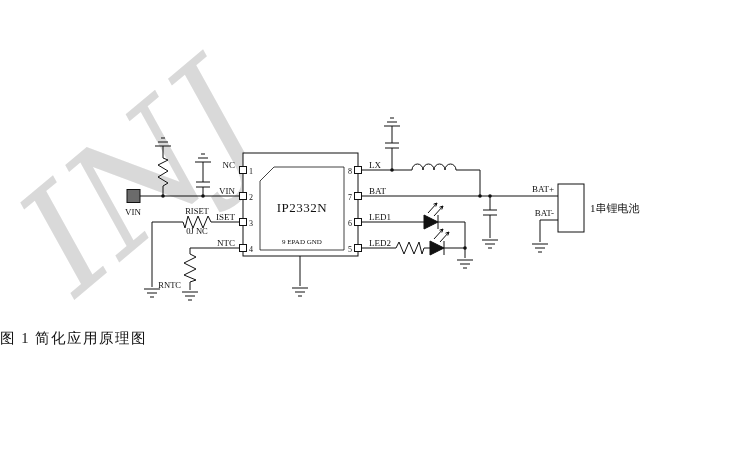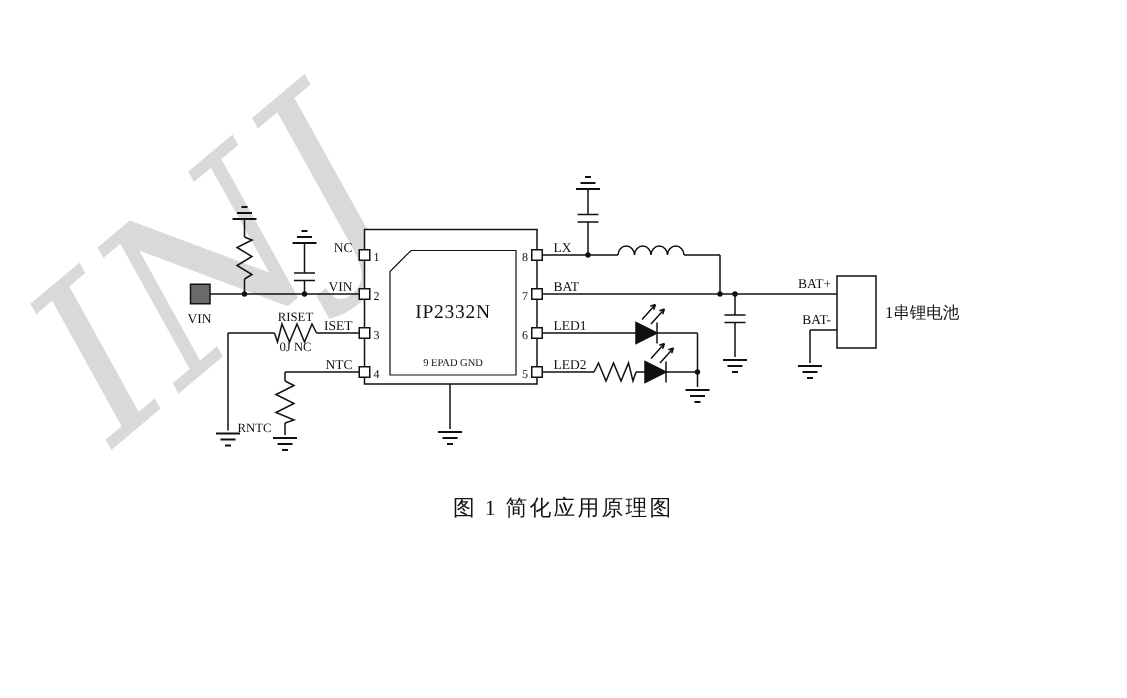--- a/index.html
+++ b/index.html
@@ -1,19 +1,19 @@
 <!DOCTYPE html>
 <html><head>
 <meta charset="utf-8">
 <style>
   html,body{margin:0;padding:0;background:#ffffff;}
   .page{position:relative;width:751px;height:465px;background:#ffffff;overflow:hidden;
         font-family:"Liberation Serif",serif;}
   .page svg{position:absolute;top:0;left:0;}
-  .caption{position:absolute;top:329px;left:0;width:751px;text-align:center;
+  .caption{position:absolute;top:329px;left:0;width:751px;text-align:left;
            font-size:14.5px;letter-spacing:1.5px;color:#111;
            font-family:"Liberation Serif",serif;}
   svg text{fill:#111;font-family:"Liberation Serif",serif;}
   .wm{font-family:"DejaVu Serif",serif;font-style:italic;fill:#b5b5b5;opacity:.5;}
 </style>
 </head>
 <body>
 
 <div class="page">
 

